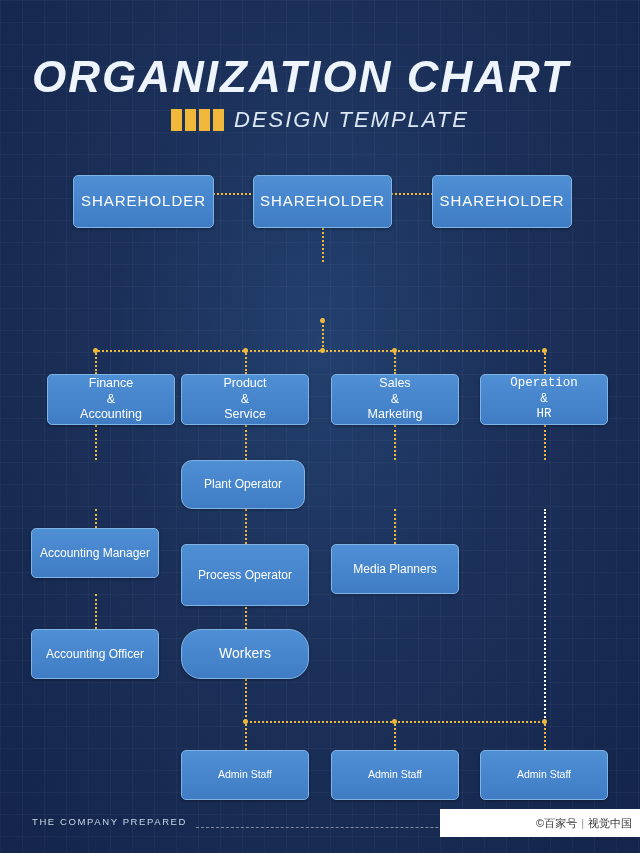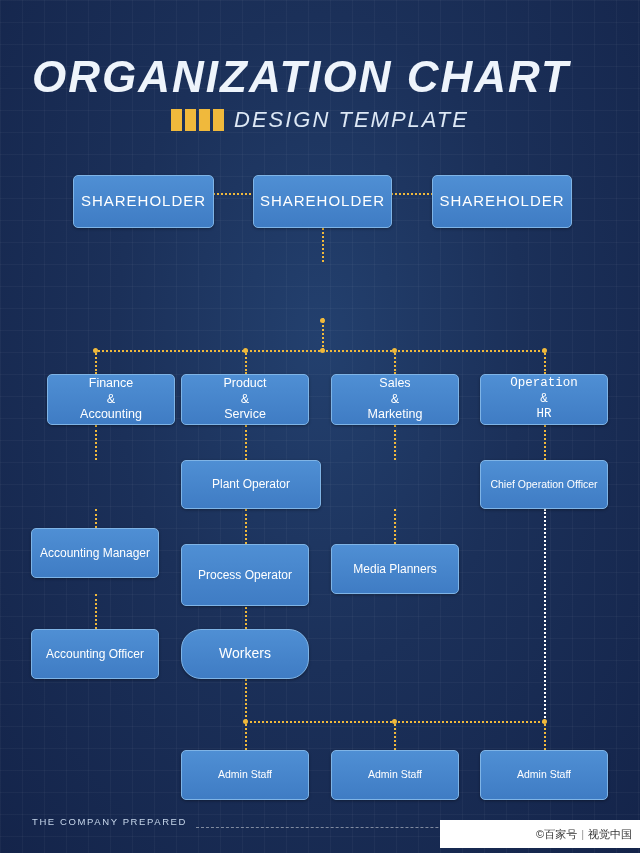--- a/index.html
+++ b/index.html
@@ -74,21 +74,21 @@
   
   .footer-text{
     position:absolute;left:32px;top:816px;
     font-size:9.5px;letter-spacing:1.6px;color:#c6d6ea;
   }
   .footer-line{
     position:absolute;left:196px;top:827px;width:412px;height:0;
     border-top:1px dashed rgba(255,255,255,.45);
   }
   .watermark{
-    position:absolute;right:0;bottom:5px;width:200px;height:28px;
+    position:absolute;right:0;bottom:16px;width:200px;height:28px;
     background:#ffffff;color:#333;
     font-size:11px;display:flex;align-items:center;justify-content:flex-end;
     padding-right:8px;box-sizing:border-box;
   }
   .watermark .wm-sep{color:#999;margin:0 4px;}
 </style>
 </head>
 <body>
 
 <div id="root">
@@ -160,22 +160,21 @@
   <div class="box dept" style="left:181px;top:374px;width:128px;height:51px;">Product
 &amp;
 Service</div>
   <div class="box dept" style="left:331px;top:374px;width:128px;height:51px;">Sales
 &amp;
 Marketing</div>
   <div class="box dept" style="left:480px;top:374px;width:128px;height:51px;font-family:Liberation Mono, monospace;">Operation
 &amp;
 HR</div>
 
-  <div class="box role" style="left:181px;top:460px;width:140px;height:49px;">Plant Operator</div>
-  <div class="box role-sm" style="left:480px;top:460px;width:128px;height:49px;">Chief Operation Officer</div>
+  <div class="box role" style="left:181px;top:460px;width:124px;height:49px;border-radius:11px;">Plant Operator</div>
 
   <div class="box role" style="left:31px;top:528px;width:128px;height:50px;">Accounting Manager</div>
   <div class="box role" style="left:181px;top:544px;width:128px;height:62px;">Process Operator</div>
   <div class="box role" style="left:331px;top:544px;width:128px;height:50px;">Media Planners</div>
 
   <div class="box role" style="left:31px;top:629px;width:128px;height:50px;">Accounting Officer</div>
   <div class="box workers" style="left:181px;top:629px;width:128px;height:50px;">Workers</div>
 
   <div class="box role-sm" style="left:181px;top:750px;width:128px;height:50px;">Admin Staff</div>
   <div class="box role-sm" style="left:331px;top:750px;width:128px;height:50px;">Admin Staff</div>

